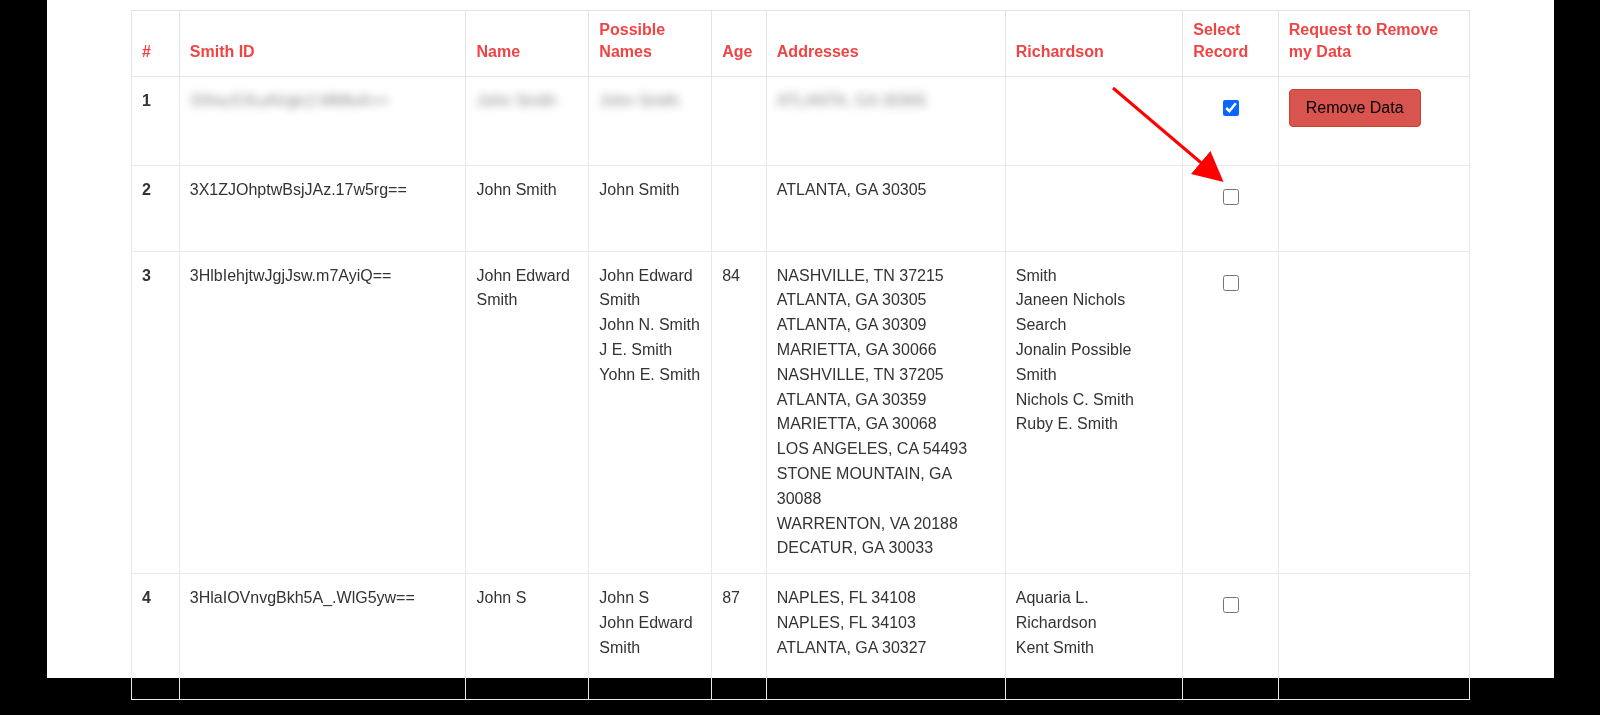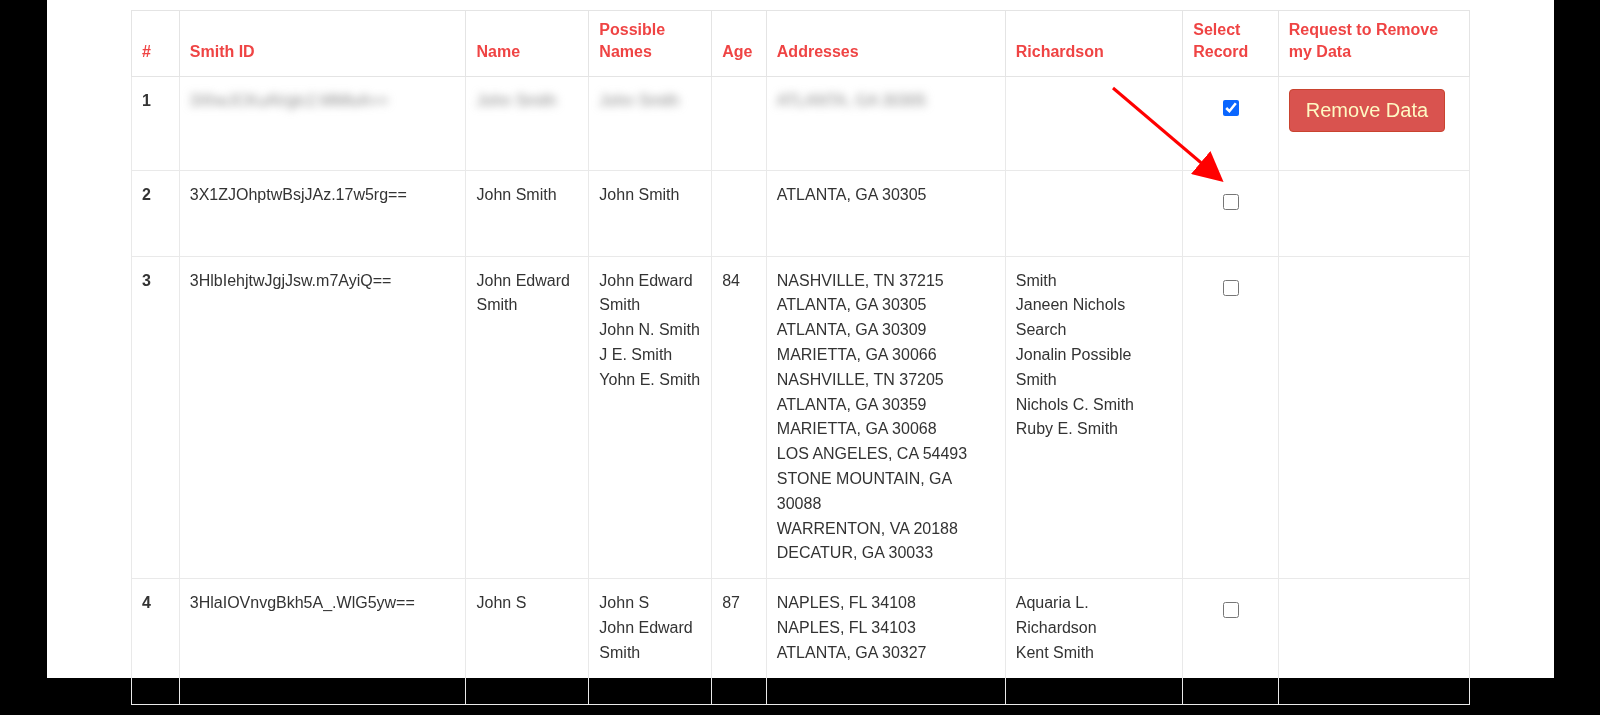--- a/index.html
+++ b/index.html
@@ -31,24 +31,24 @@
       background: #5cb85c;
       color: #fff;
       border: none;
       padding: 9px 16px;
       font-size: 16px;
       border-radius: 4px;
       cursor: pointer;
     }
     .btn-remove {
       background: #d9534f;
-      color: #fef9c3;
+      color: #000000;
       border: 1px solid #c9432f;
       padding: 9px 16px;
-      font-size: 20px;
+      font-size: 16px;
       border-radius: 4px;
       cursor: pointer;
       white-space: nowrap;
     }
     .table-wrap {
       padding: 0 84px;
     }
     table {
       width: 100%;
       border-collapse: collapse;

